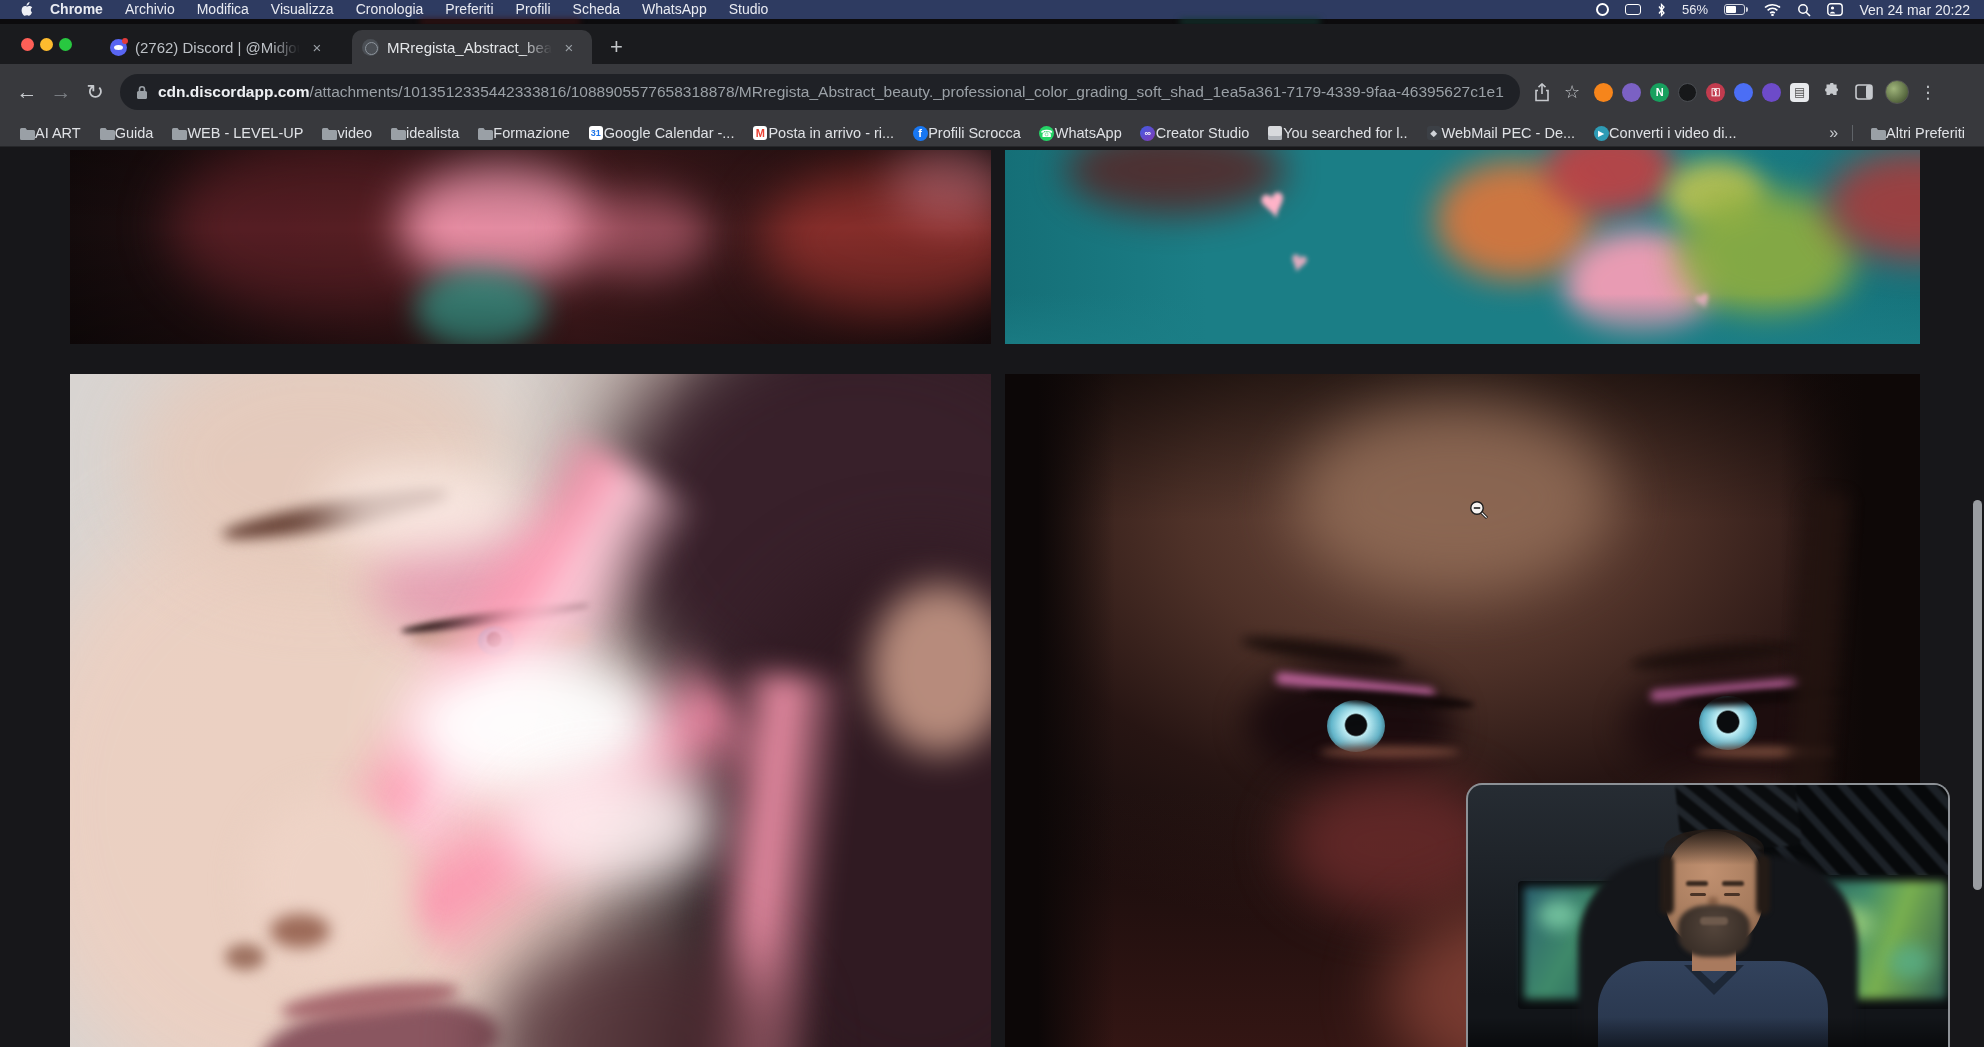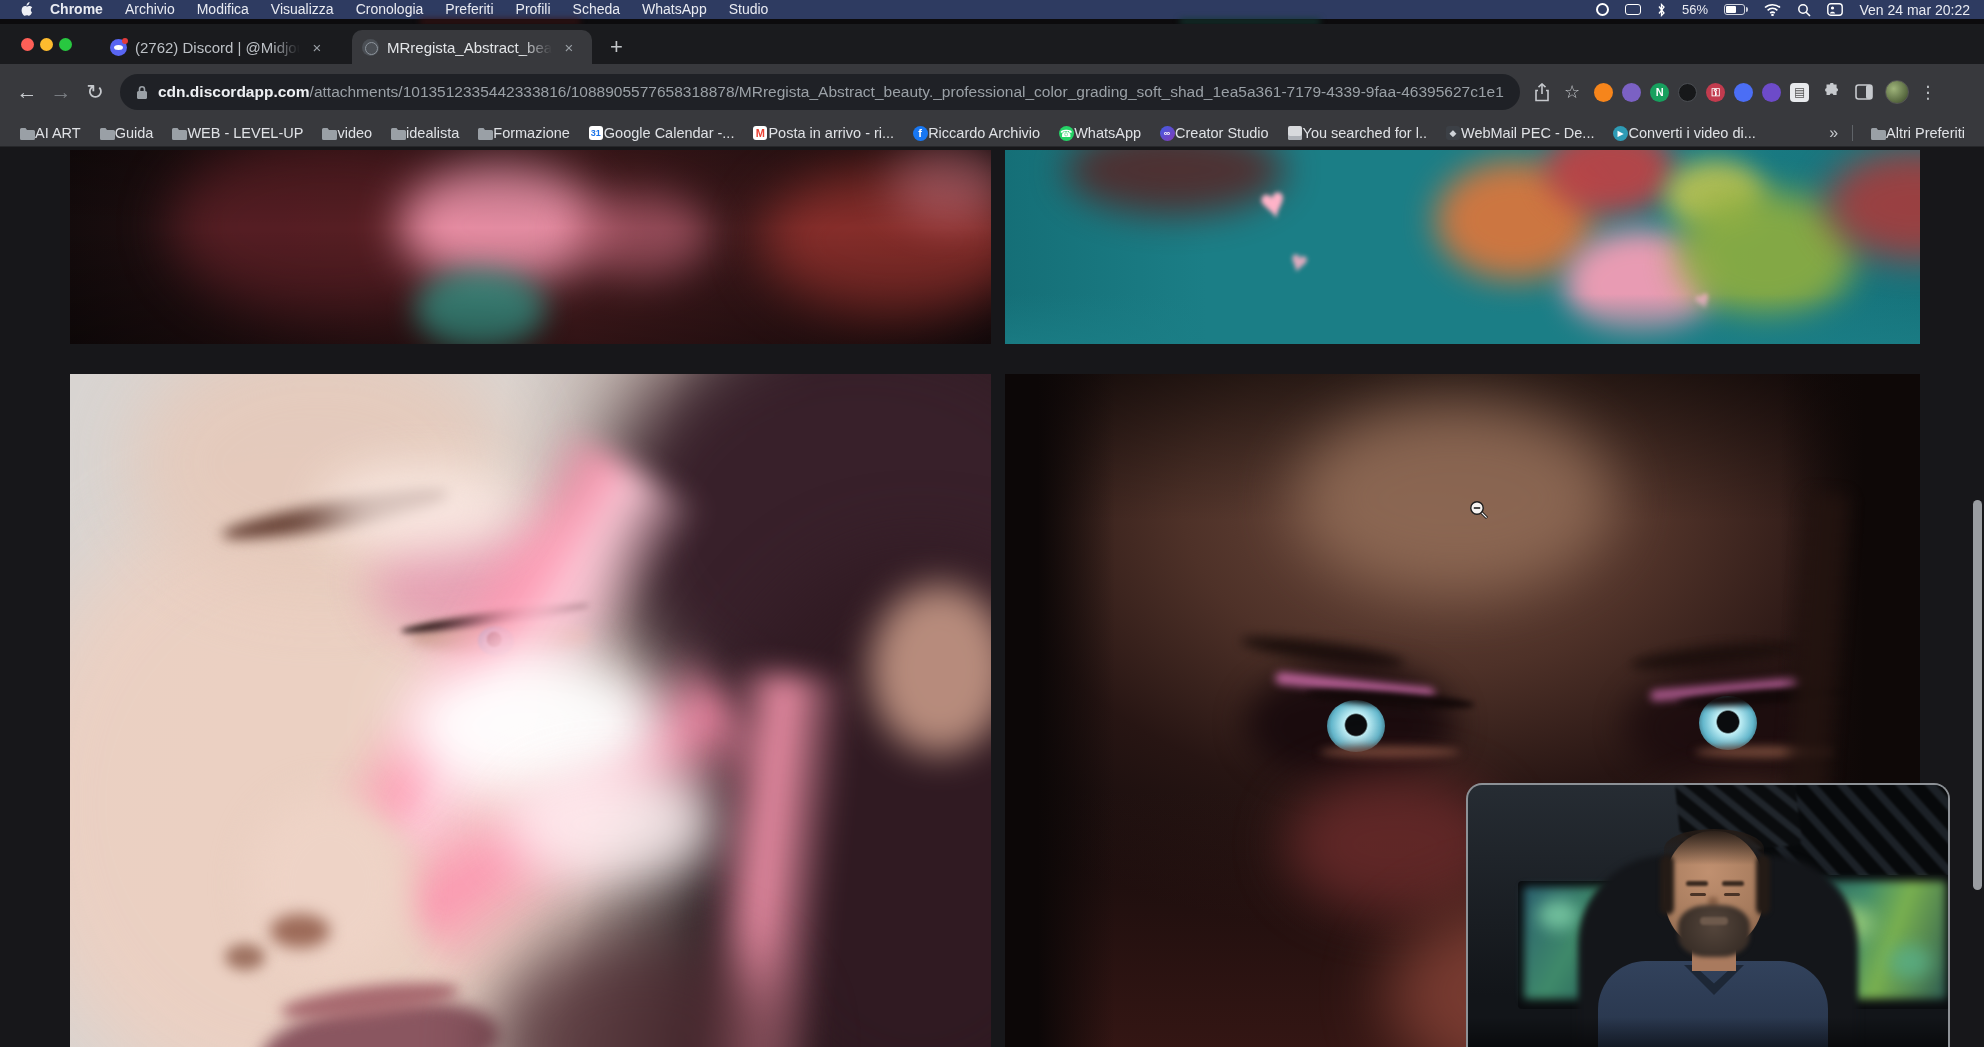--- a/index.html
+++ b/index.html
@@ -274,21 +274,21 @@
       <span class="bmitem">
         <span class="bmicon">
           <span style="width:14px;height:14px;background:#fff;border-radius:3px;display:inline-flex;align-items:center;justify-content:center;color:#ea4335;font-size:11px;font-weight:bold;">M</span>
         </span>
         <span>Posta in arrivo - ri...</span>
       </span>
       <span class="bmitem">
         <span class="bmicon">
           <span style="width:15px;height:15px;background:#1877f2;border-radius:50%;display:inline-flex;align-items:center;justify-content:center;color:#fff;font-size:11px;font-weight:bold;">f</span>
         </span>
-        <span>Riccardo Archivio</span>
+        <span>Profili Scrocca</span>
       </span>
       <span class="bmitem">
         <span class="bmicon">
           <span style="width:15px;height:15px;background:#25d366;border-radius:50%;display:inline-flex;align-items:center;justify-content:center;color:#fff;font-size:10px;">☎</span>
         </span>
         <span>WhatsApp</span>
       </span>
       <span class="bmitem">
         <span class="bmicon">
           <span style="width:15px;height:15px;background:linear-gradient(135deg,#405de6,#833ab4);border-radius:50%;display:inline-flex;align-items:center;justify-content:center;color:#fff;font-size:9px;">∞</span>

